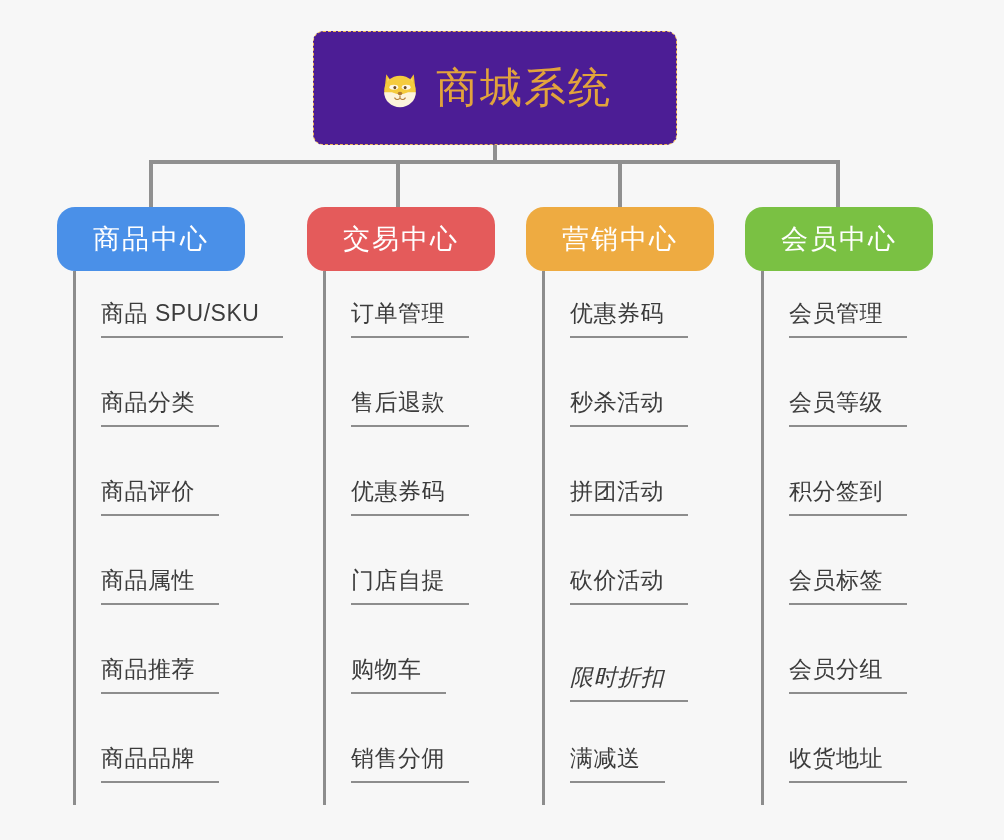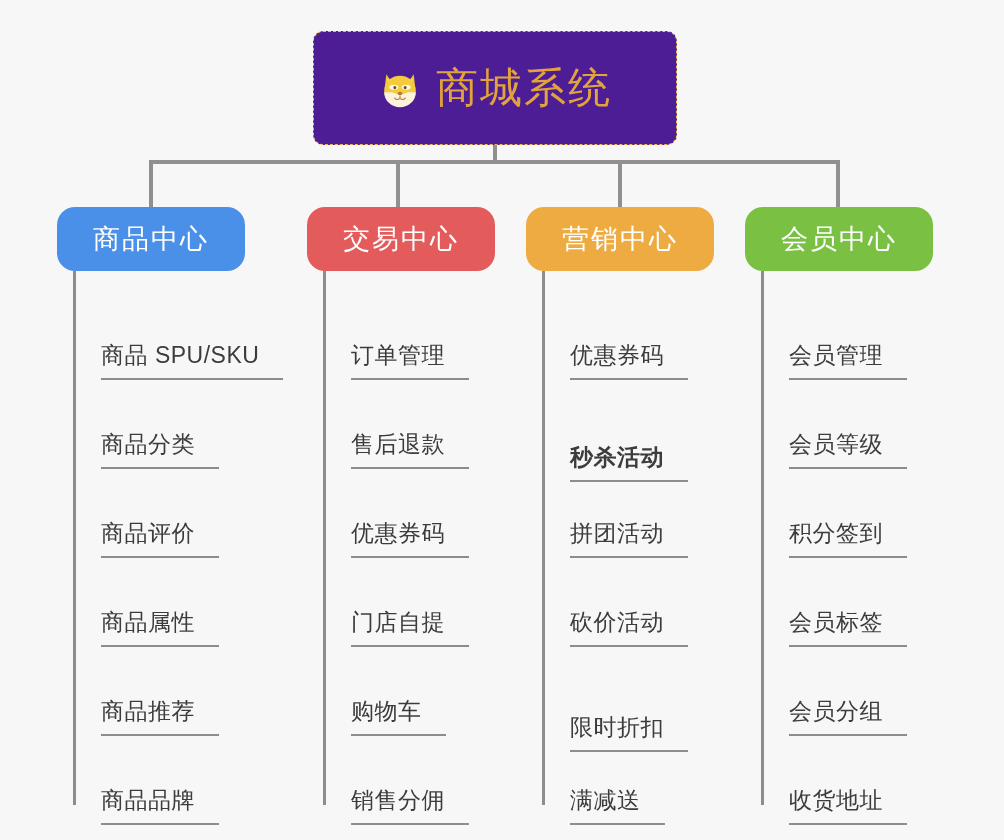--- a/index.html
+++ b/index.html
@@ -81,21 +81,21 @@
   .leaf-rail {
     position: absolute;
     left: 0px;
     top: 0px;
     width: 3px;
     background: #8d8d8d;
   }
   .leaf-item {
     position: absolute;
     left: 0px;
-    height: 109px;
+    height: 67px;
     box-sizing: border-box;
     display: flex;
     align-items: flex-end;
     padding-left: 28px;
   }
   .leaf-label {
     display: inline-block;
     padding: 0 24px 7px 0;
     border-bottom: 2px solid #8d8d8d;
     font-size: 23px;
@@ -188,30 +188,30 @@
       </div>
       <div class="conn conn-v-drop" style="left: 618px;"></div>
       <div class="cat-header" style="left: 526px; background: rgb(238, 171, 65);">
         <span>营销中心</span>
       </div>
       <div class="leaf-col" style="left: 542px; height: 534px;">
         <div class="leaf-rail" style="height: 534px;"></div>
         <div class="leaf-item" style="top: 0px;">
           <span class="leaf-label">优惠券码</span>
         </div>
-        <div class="leaf-item" style="top: 102px; font-weight: bold;">
+        <div class="leaf-item" style="top: 89px;">
           <span class="leaf-label">秒杀活动</span>
         </div>
         <div class="leaf-item" style="top: 178px;">
           <span class="leaf-label">拼团活动</span>
         </div>
         <div class="leaf-item" style="top: 267px;">
           <span class="leaf-label">砍价活动</span>
         </div>
-        <div class="leaf-item" style="top: 372px;">
+        <div class="leaf-item" style="top: 364px; font-style: italic;">
           <span class="leaf-label">限时折扣</span>
         </div>
         <div class="leaf-item" style="top: 445px;">
           <span class="leaf-label">满减送</span>
         </div>
       </div>
       <div class="conn conn-v-drop" style="left: 836px;"></div>
       <div class="cat-header" style="left: 745px; background: rgb(122, 193, 67);">
         <span>会员中心</span>
       </div>

